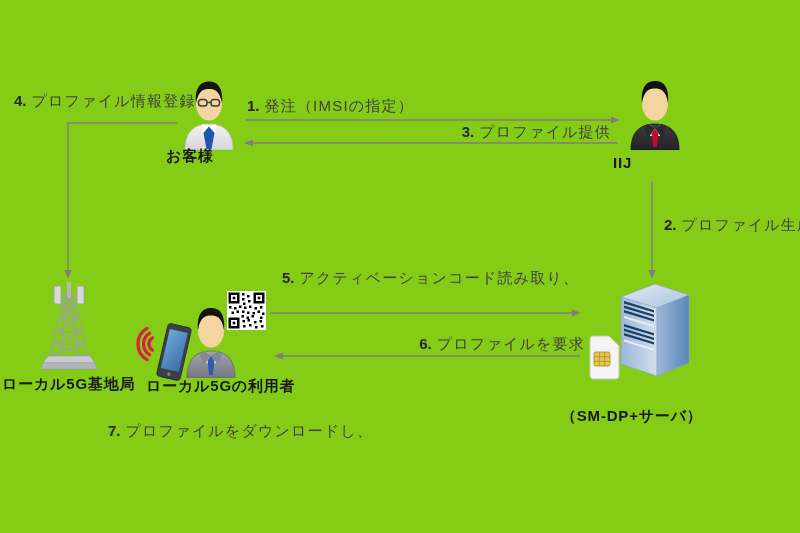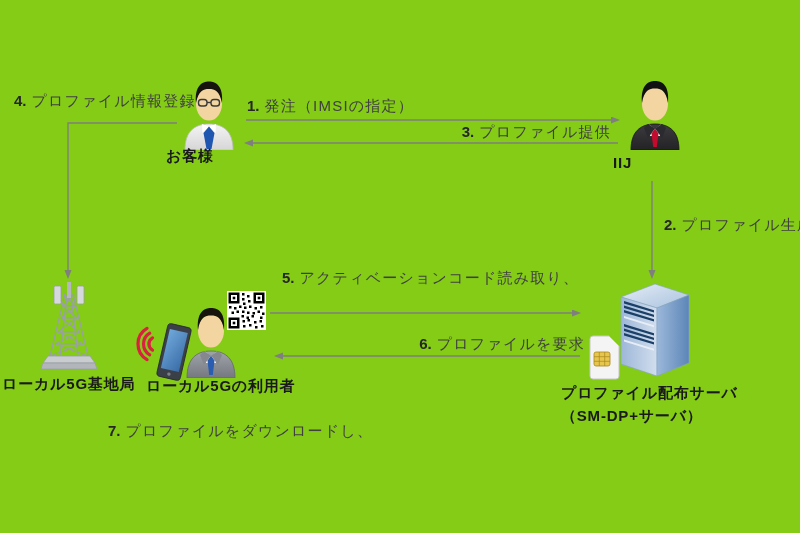--- a/index.html
+++ b/index.html
@@ -248,16 +248,15 @@
       <polygon points="11,59.5 41,68.7 41,70.7 11,61.5"></polygon>
     </g>
   </svg>
 
   <svg class="abs" style="left:589px;top:335px" width="31" height="45" viewBox="0 0 31 45">
     <path d="M4,1 L20,1 L30,11 L30,41 Q30,44 27,44 L4,44 Q1,44 1,41 L1,4 Q1,1 4,1 Z" fill="#f4f4f4" stroke="#c6c6c6" stroke-width="1"></path>
     <rect x="5" y="17" width="16" height="14" rx="2" fill="#e7c64e" stroke="#a8861c" stroke-width="0.8"></rect>
     <path d="M10.3,17 L10.3,31 M15.7,17 L15.7,31 M5,21.7 L21,21.7 M5,26.3 L21,26.3" fill="none" stroke="#a8861c" stroke-width="0.7"></path>
   </svg>
 
-  <div class="actor-label" style="left:561px;top:384px;width:200px">プロファイル配布サーバ</div>
   <div class="actor-label" style="left:561px;top:407px;width:200px">（SM-DP+サーバ）</div>
 
 </div>
 
 </body></html>

